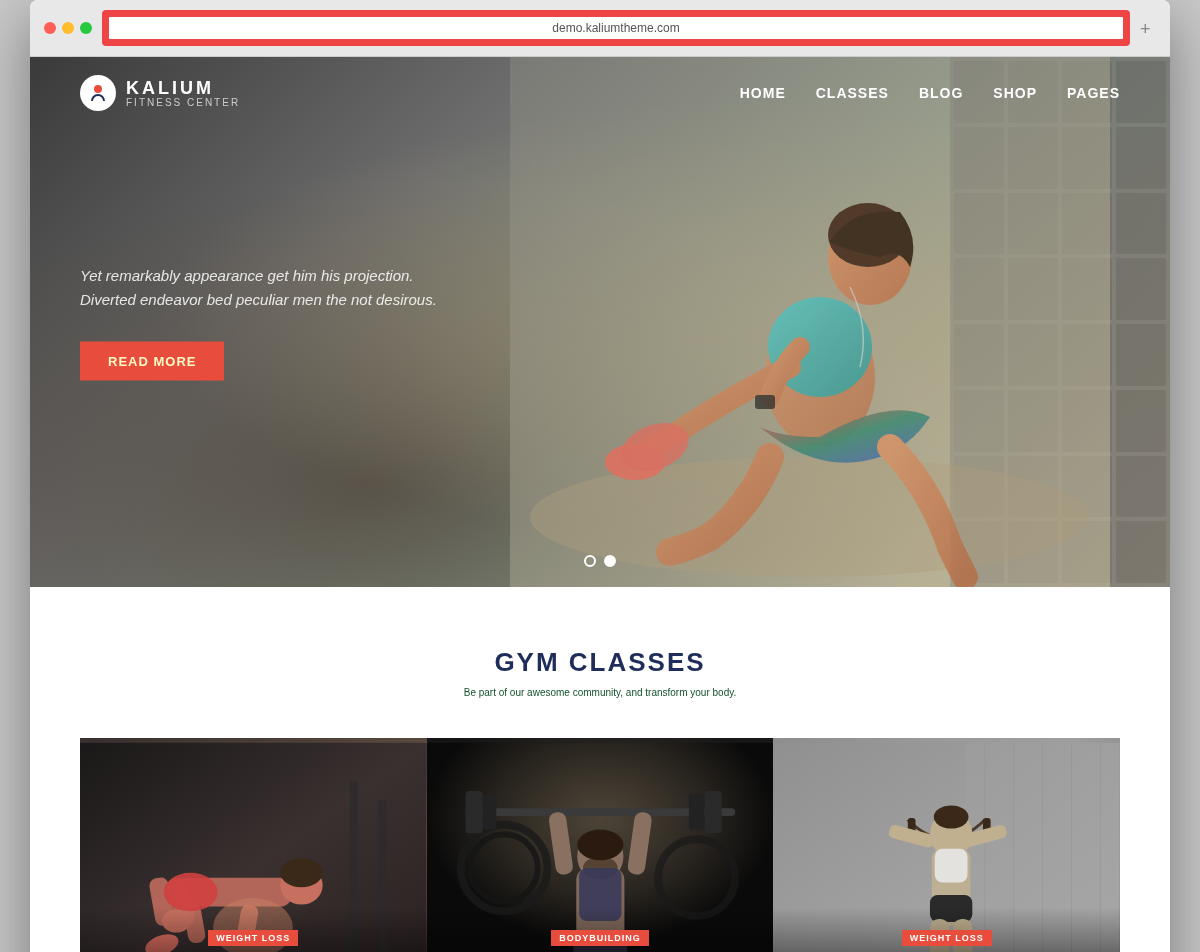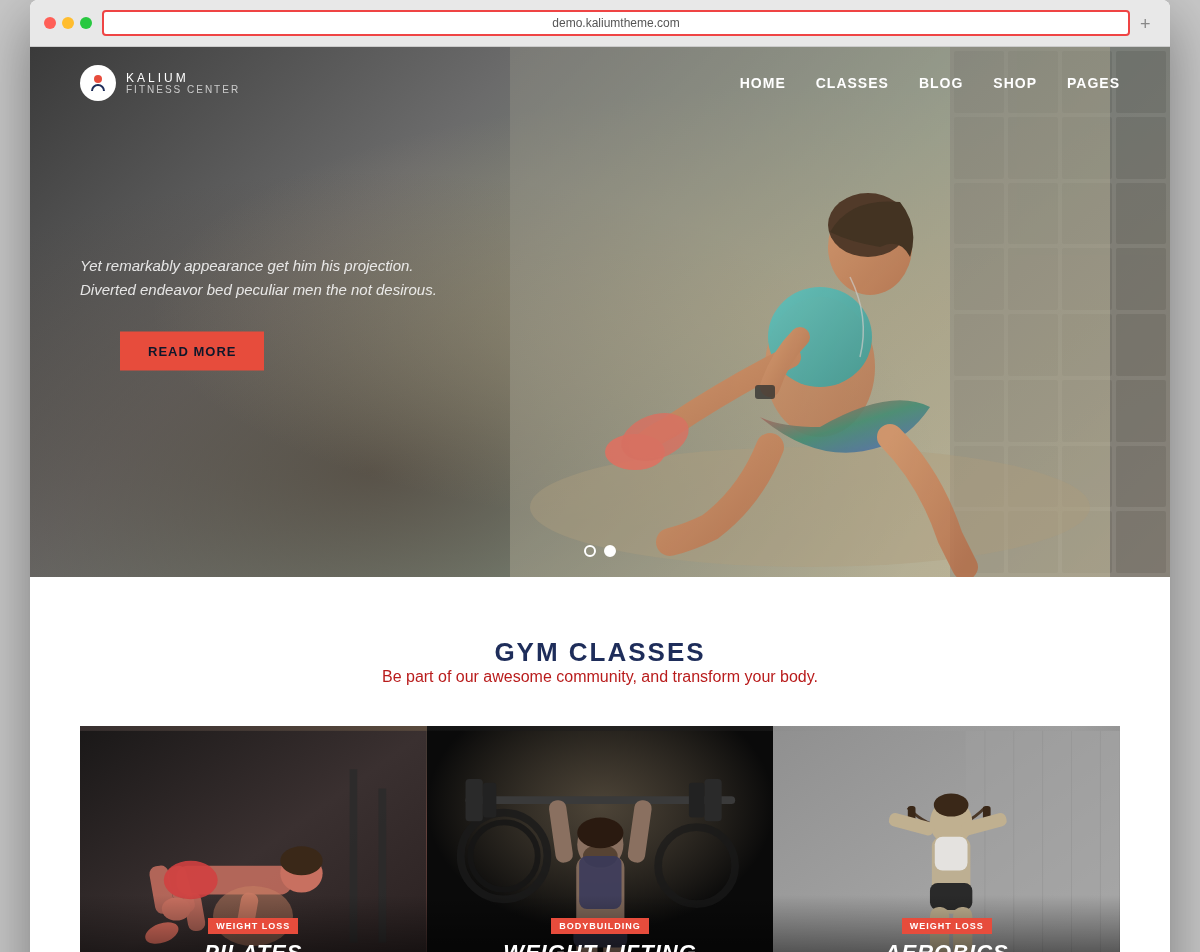--- a/index.html
+++ b/index.html
@@ -40,21 +40,21 @@
       height: 12px;
       border-radius: 50%;
     }
     .dot-red { background: #ff5f57; }
     .dot-yellow { background: #ffbd2e; }
     .dot-green { background: #28c840; }
 
     .browser-url-bar {
       flex: 1;
       background: #fff;
-      border: 2px solid #ef4444;
+      border: 7px solid #ef4444;
       border-radius: 4px;
       padding: 4px 20px;
       font-size: 12px;
       color: #555;
       text-align: center;
     }
 
     .browser-add-btn {
       width: 16px;
       height: 16px;
@@ -141,22 +141,22 @@
       width: 24px;
       height: 24px;
     }
 
     .logo-text {
       display: flex;
       flex-direction: column;
     }
 
     .logo-name {
-      font-size: 12px;
-      font-weight: 400;
+      font-size: 18px;
+      font-weight: 700;
       letter-spacing: 3px;
       color: #fff;
       line-height: 1;
     }
 
     .logo-subtitle {
       font-size: 10px;
       letter-spacing: 2px;
       color: rgba(255,255,255,0.7);
       text-transform: uppercase;
@@ -202,30 +202,29 @@
       color: rgba(255,255,255,0.85);
       line-height: 1.6;
       font-style: italic;
       margin-bottom: 30px;
       max-width: 360px;
     }
 
     .btn-readmore {
       display: inline-block;
       background: #e74c3c;
-      color: #0f172a;
+      color: #fef9c3;
       padding: 12px 28px;
       font-size: 13px;
       font-weight: 700;
       letter-spacing: 1px;
       text-transform: uppercase;
       text-decoration: none;
       cursor: pointer;
       border: none;
-      margin-left: 40px;
     }
 
     
     .slider-dots {
       position: absolute;
       bottom: 20px;
       left: 50%;
       transform: translateX(-50%);
       display: flex;
       gap: 8px;
@@ -255,23 +254,24 @@
     .section-title {
       font-size: 26px;
       font-weight: 800;
       color: #1e2d5a;
       text-transform: uppercase;
       letter-spacing: 2px;
       margin-bottom: 0;
     }
 
     .section-subtitle {
-      font-size: 16px;
-      color: #b91c1c;
+      font-size: 10px;
+      color: #14532d;
       margin-bottom: 40px;
+      margin-top: 9px;
     }
 
     
     .cards-grid {
       display: grid;
       grid-template-columns: repeat(3, 1fr);
       gap: 0;
     }
 
     .card {

